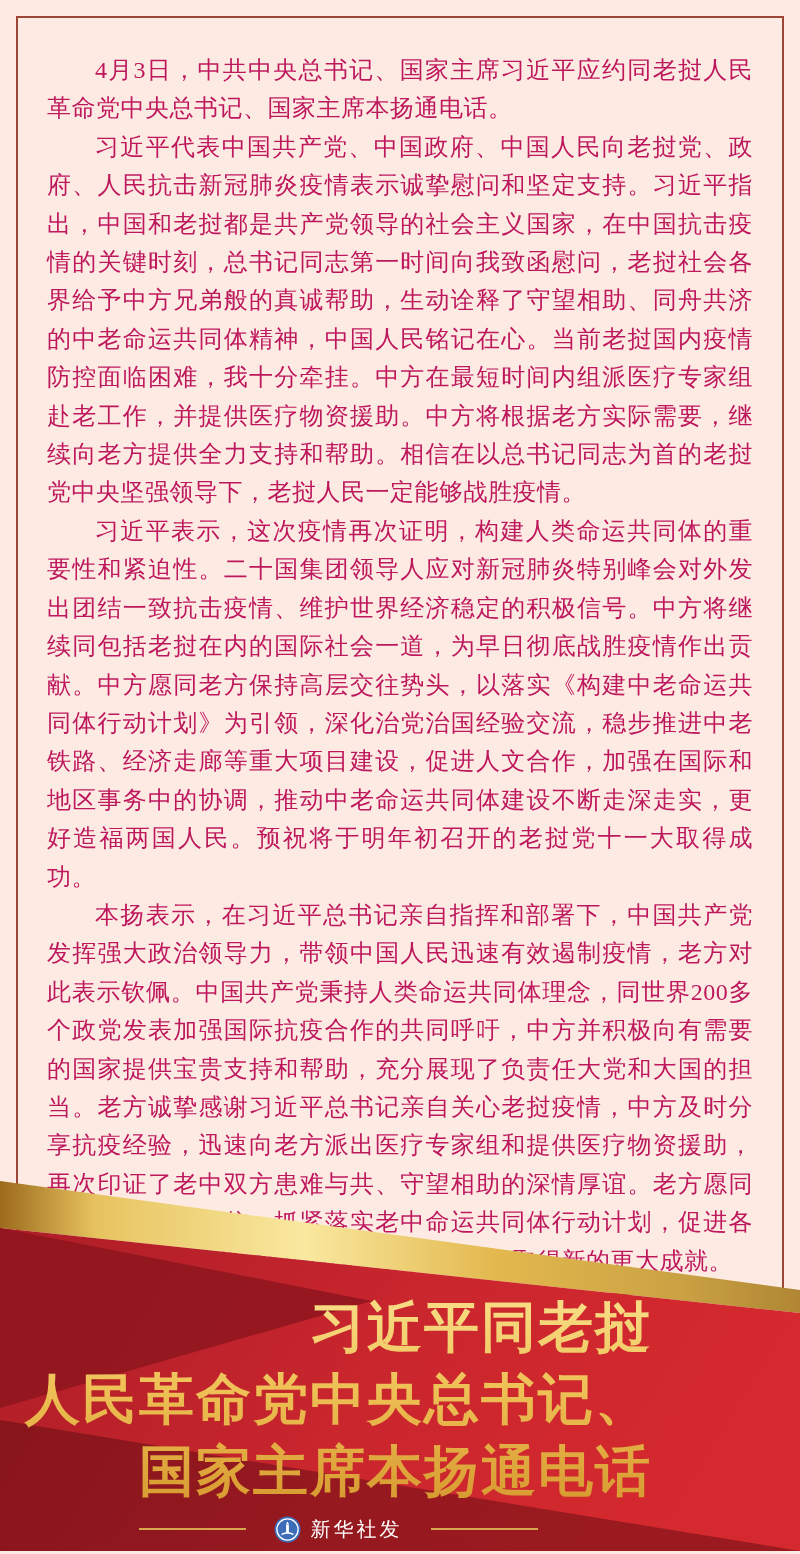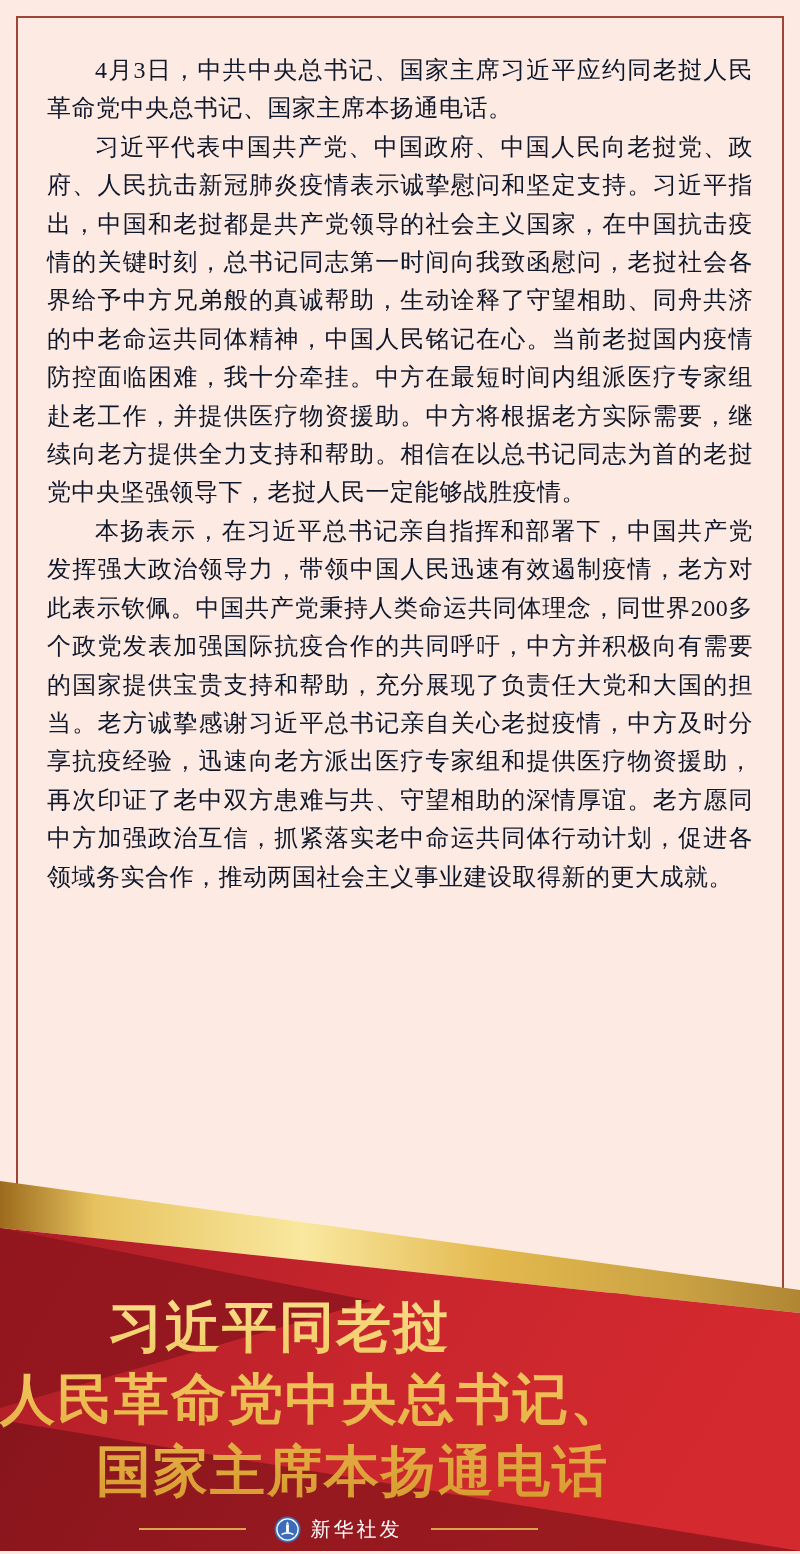--- a/index.html
+++ b/index.html
@@ -14,21 +14,21 @@
     position:absolute;
     left:16px;top:16px;
     width:764px;height:1275px;
     border:2px solid #9e4636;
     z-index:1;
   }
   .article{
     position:absolute;
     left:47px;right:47px;top:51px;
     z-index:2;
-    color:#0f172a;
+    color:#be185d;
     font-size:24px;
     line-height:38.4px;
     text-align:justify;
     text-justify:inter-ideograph;
     letter-spacing:0.5px;
   }
   .article p{
     margin:0;
     text-indent:2em;
   }
@@ -45,20 +45,21 @@
     width:652px;
     z-index:4;
     font-weight:900;
     font-size:55px;
     line-height:72px;
     letter-spacing:2px;
     color:#eec055;
     background:linear-gradient(180deg,#f7da81 8%,#eec055 45%,#d89c32 95%);
     -webkit-background-clip:text;
     background-clip:text;
+    text-align:right;
     -webkit-text-fill-color:transparent;
   }
   .title-line-1{padding-left:108px;}
   .title-line-2{}
   .title-line-3{padding-left:96px;}
   .footer{
     position:absolute;
     left:0;top:1513px;
     width:676px;height:32px;
     z-index:5;
@@ -88,20 +89,21 @@
 </head>
 <body>
 
 <div class="page">
 
   <div class="frame"></div>
 
   <div class="article">
     <p>4月3日，中共中央总书记、国家主席习近平应约同老挝人民革命党中央总书记、国家主席本扬通电话。</p>
     <p>习近平代表中国共产党、中国政府、中国人民向老挝党、政府、人民抗击新冠肺炎疫情表示诚挚慰问和坚定支持。习近平指出，中国和老挝都是共产党领导的社会主义国家，在中国抗击疫情的关键时刻，总书记同志第一时间向我致函慰问，老挝社会各界给予中方兄弟般的真诚帮助，生动诠释了守望相助、同舟共济的中老命运共同体精神，中国人民铭记在心。当前老挝国内疫情防控面临困难，我十分牵挂。中方在最短时间内组派医疗专家组赴老工作，并提供医疗物资援助。中方将根据老方实际需要，继续向老方提供全力支持和帮助。相信在以总书记同志为首的老挝党中央坚强领导下，老挝人民一定能够战胜疫情。</p>
+    <p>习近平表示，这次疫情再次证明，构建人类命运共同体的重要性和紧迫性。二十国集团领导人应对新冠肺炎特别峰会对外发出团结一致抗击疫情、维护世界经济稳定的积极信号。中方将继续同包括老挝在内的国际社会一道，为早日彻底战胜疫情作出贡献。中方愿同老方保持高层交往势头，以落实《构建中老命运共同体行动计划》为引领，深化治党治国经验交流，稳步推进中老铁路、经济走廊等重大项目建设，促进人文合作，加强在国际和地区事务中的协调，推动中老命运共同体建设不断走深走实，更好造福两国人民。预祝将于明年初召开的老挝党十一大取得成功。</p>
     <p>本扬表示，在习近平总书记亲自指挥和部署下，中国共产党发挥强大政治领导力，带领中国人民迅速有效遏制疫情，老方对此表示钦佩。中国共产党秉持人类命运共同体理念，同世界200多个政党发表加强国际抗疫合作的共同呼吁，中方并积极向有需要的国家提供宝贵支持和帮助，充分展现了负责任大党和大国的担当。老方诚挚感谢习近平总书记亲自关心老挝疫情，中方及时分享抗疫经验，迅速向老方派出医疗专家组和提供医疗物资援助，再次印证了老中双方患难与共、守望相助的深情厚谊。老方愿同中方加强政治互信，抓紧落实老中命运共同体行动计划，促进各领域务实合作，推动两国社会主义事业建设取得新的更大成就。</p>
   </div>
 
   <svg class="ribbon" viewBox="0 0 800 1554" xmlns="http://www.w3.org/2000/svg" aria-hidden="true">
     <defs>
       <linearGradient id="goldGrad" x1="0" y1="0" x2="1" y2="0">
         <stop offset="0" stop-color="#9c6a1c"></stop>
         <stop offset="0.12" stop-color="#e7c35f"></stop>
         <stop offset="0.38" stop-color="#f9e89f"></stop>
         <stop offset="0.62" stop-color="#e3b84e"></stop>

